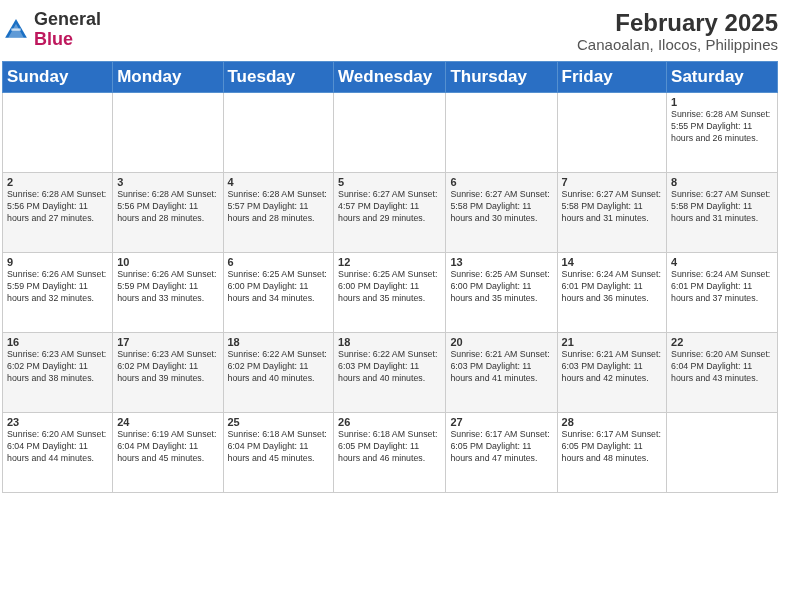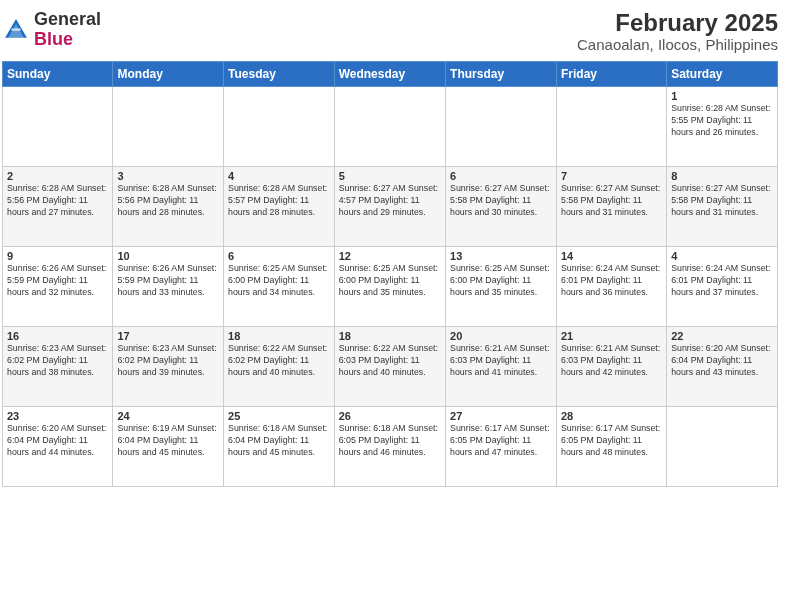--- a/index.html
+++ b/index.html
@@ -53,21 +53,21 @@
       color: #555;
     }
     .calendar {
       width: 100%;
       border-collapse: collapse;
       border: 1px solid #ccc;
     }
     .calendar th {
       background: #2a6fc4;
       color: #fff;
-      font-size: 12px;
+      font-size: 17px;
       font-weight: bold;
       padding: 5px 4px;
       text-align: left;
       border: 1px solid #5590d0;
     }
     .calendar td {
       border: 1px solid #ccc;
       vertical-align: top;
       padding: 3px 4px;
       width: 113px;

